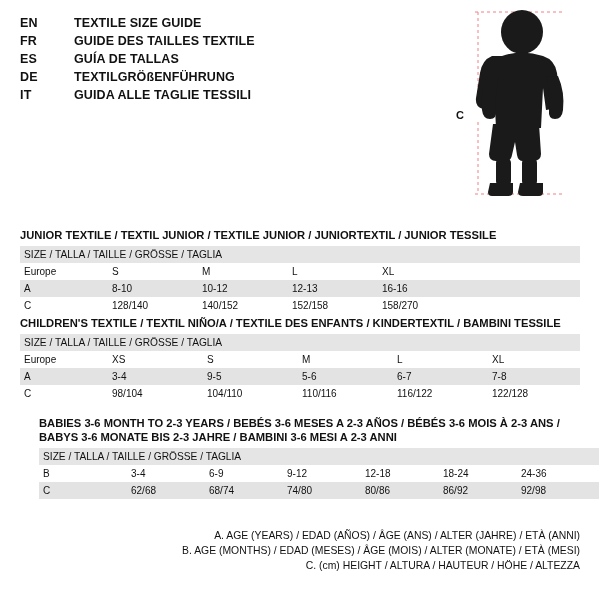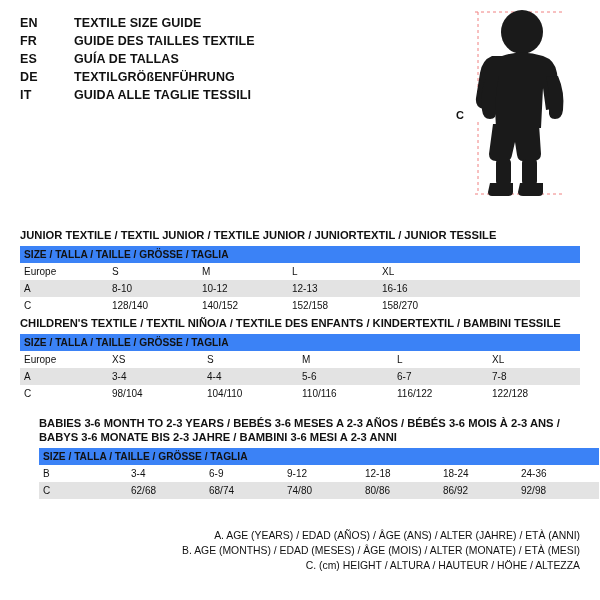--- a/index.html
+++ b/index.html
@@ -85,23 +85,23 @@
     table-layout: fixed;
   }
   table td {
     font-size: 10px;
     color: #111;
     padding: 0;
     height: 17px;
     vertical-align: middle;
   }
   tr.head td {
-    background: #3b82f6;
+    background: #e5e5e5;
     font-size: 10.2px;
-    font-weight: 700;
+    font-weight: 400;
     color: #111;
   }
   tr.alt td {
     background: #e3e3e3;
   }
   td.lbl { padding-left: 4px; }
   td.val { padding-left: 2px; }
 
   
   .legend {
@@ -236,21 +236,21 @@
           <td class="lbl">Europe</td>
           <td class="val">XS</td>
           <td class="val">S</td>
           <td class="val">M</td>
           <td class="val">L</td>
           <td class="val">XL</td>
         </tr>
         <tr class="alt">
           <td class="lbl">A</td>
           <td class="val">3-4</td>
-          <td class="val">4-4</td>
+          <td class="val">9-5</td>
           <td class="val">5-6</td>
           <td class="val">6-7</td>
           <td class="val">7-8</td>
         </tr>
         <tr>
           <td class="lbl">C</td>
           <td class="val">98/104</td>
           <td class="val">104/110</td>
           <td class="val">110/116</td>
           <td class="val">116/122</td>

